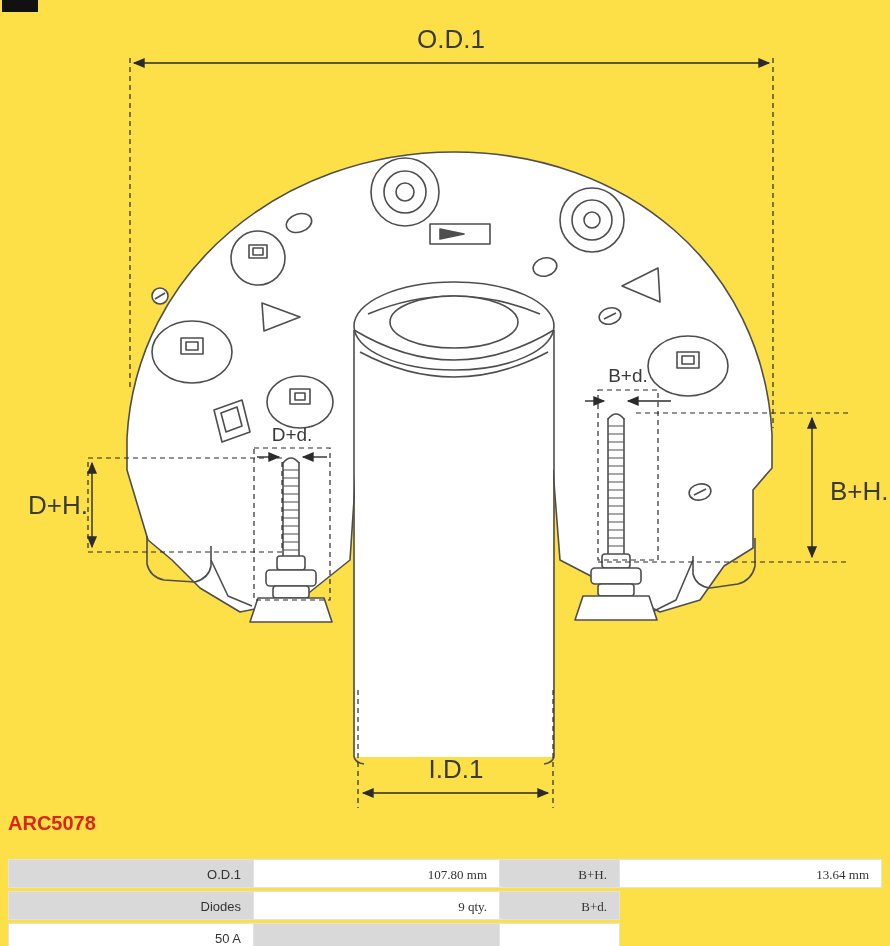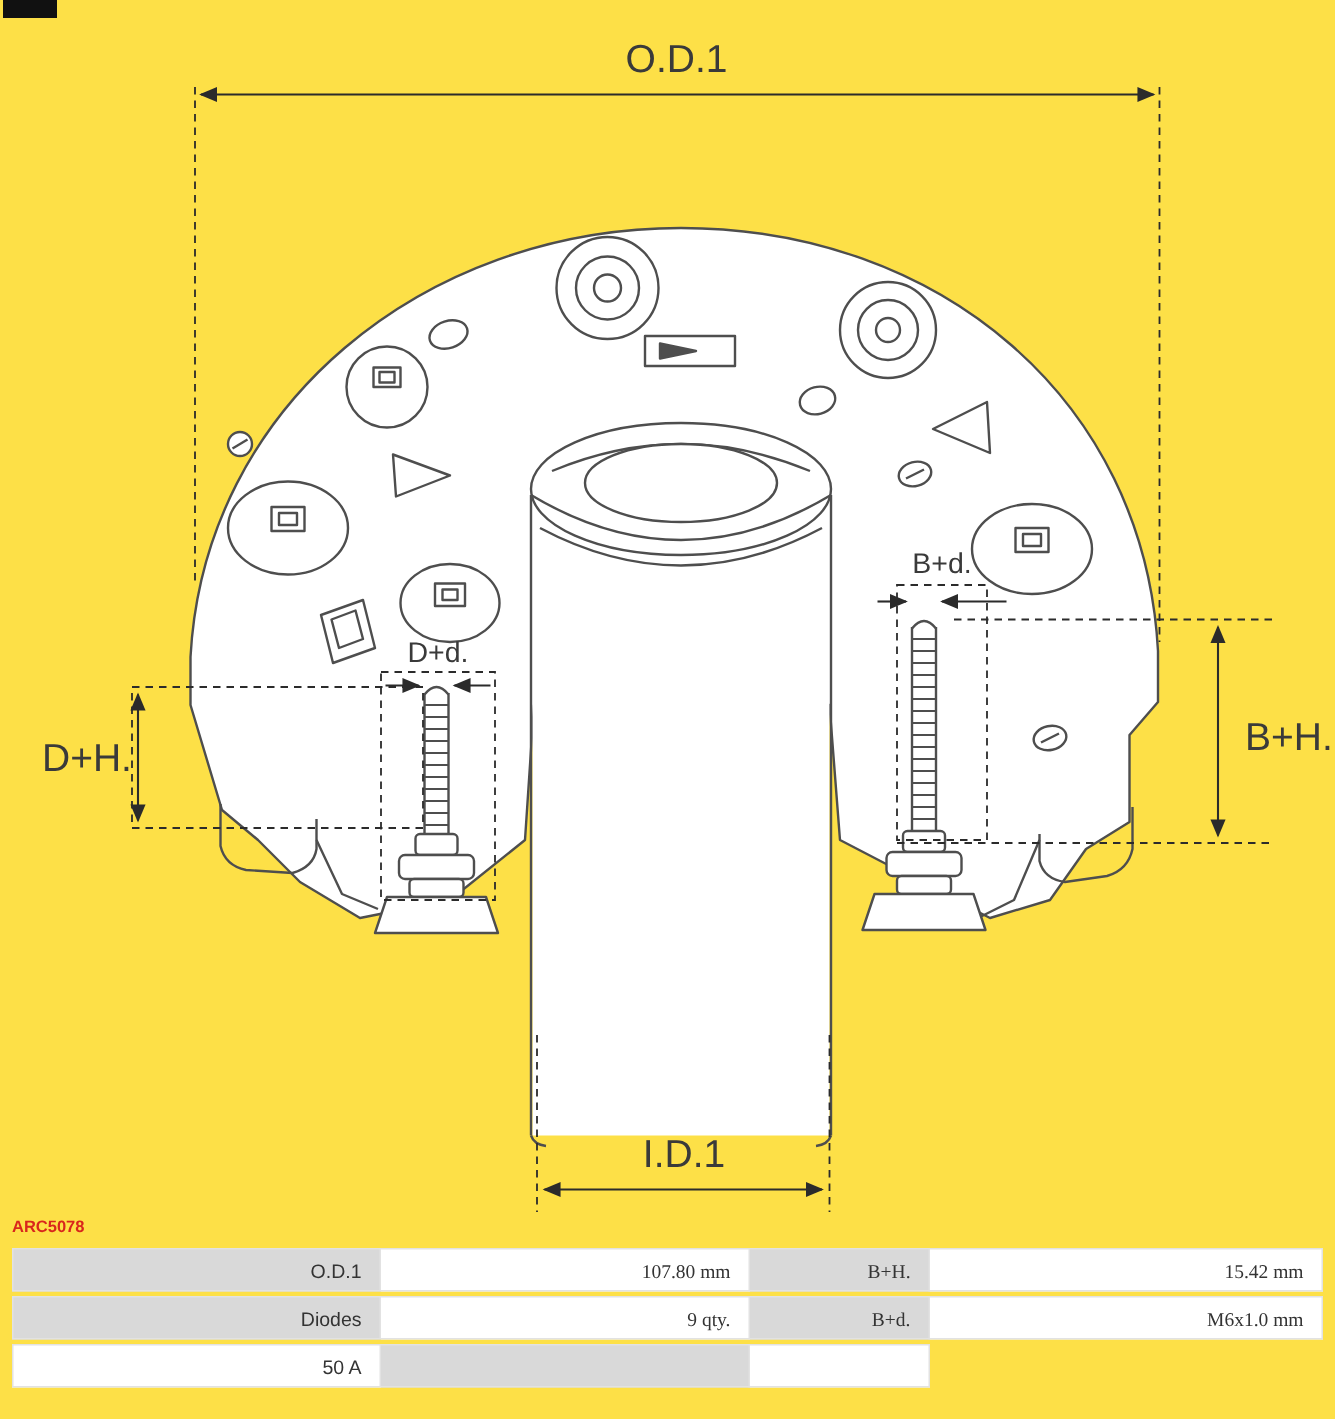--- a/index.html
+++ b/index.html
@@ -6,21 +6,21 @@
   .page {
     position:relative; width:890px; height:946px; background:#fde047;
     font-family:"Liberation Sans", sans-serif; color:#333; overflow:hidden;
   }
   .logo-mark { position:absolute; top:0; left:2px; width:36px; height:12px; background:#111; }
   svg.drawing { display:block; }
   .dimtext   { font:26px "Liberation Sans", sans-serif; fill:#3a3a3a; }
   .dimtext-sm{ font:19px "Liberation Sans", sans-serif; fill:#3a3a3a; }
   .dim  { stroke:#2b2b2b; stroke-width:1.4; }
   .dash { stroke:#2b2b2b; stroke-width:1.2; fill:none; stroke-dasharray:5 4; }
-  .pn { margin:0 0 8px 8px; font-size:11px; font-weight:600; color:#d9261c; }
+  .pn { margin:0 0 24px 8px; font-size:20px; font-weight:600; color:#d9261c; }
   .spec { margin:0 8px; }
   .srow { display:grid; grid-template-columns:246px 246px 120px 1fr; margin-bottom:3px; }
   .cell {
     border:1px solid #e2e2e2; height:29px; line-height:29px;
     font-size:13px; text-align:right; padding-right:12px; box-sizing:border-box;
     background:#fff; color:#333;
   }
   .cell + .cell { border-left:none;font-family:Liberation Serif, serif; }
   .cell.label { background:#d9d9d9; }
 </style>
@@ -165,27 +165,26 @@
     </g>
   </svg>
 
   <div class="pn">ARC5078</div>
 
   <div class="spec">
     <div class="srow">
       <div class="cell label">O.D.1</div>
       <div class="cell value">107.80 mm</div>
       <div class="cell label">B+H.</div>
-      <div class="cell value">15.42 mm</div>
+      <div class="cell value">13.64 mm</div>
     </div>
     <div class="srow">
       <div class="cell label">Diodes</div>
       <div class="cell value">9 qty.</div>
       <div class="cell label">B+d.</div>
-      <div class="cell value">M6x1.0 mm</div>
     </div>
     <div class="srow">
       <div class="cell value">50 A</div>
       <div class="cell label"></div>
       <div class="cell value"></div>
     </div>
   </div>
 
 </div>
 

